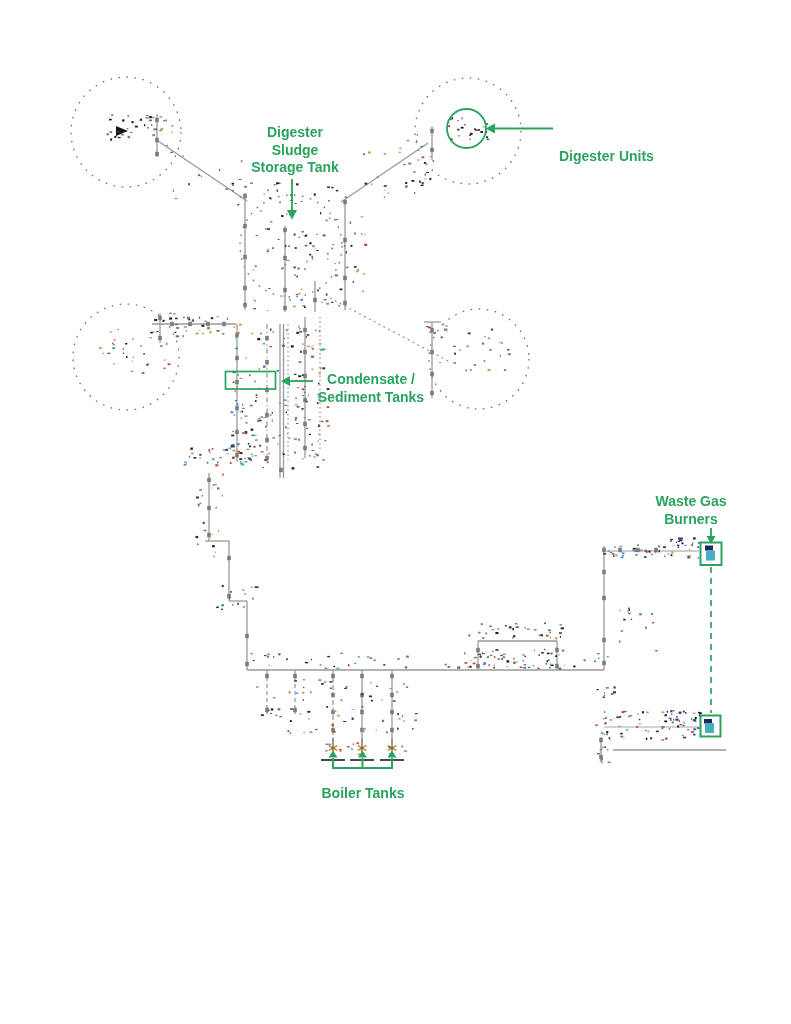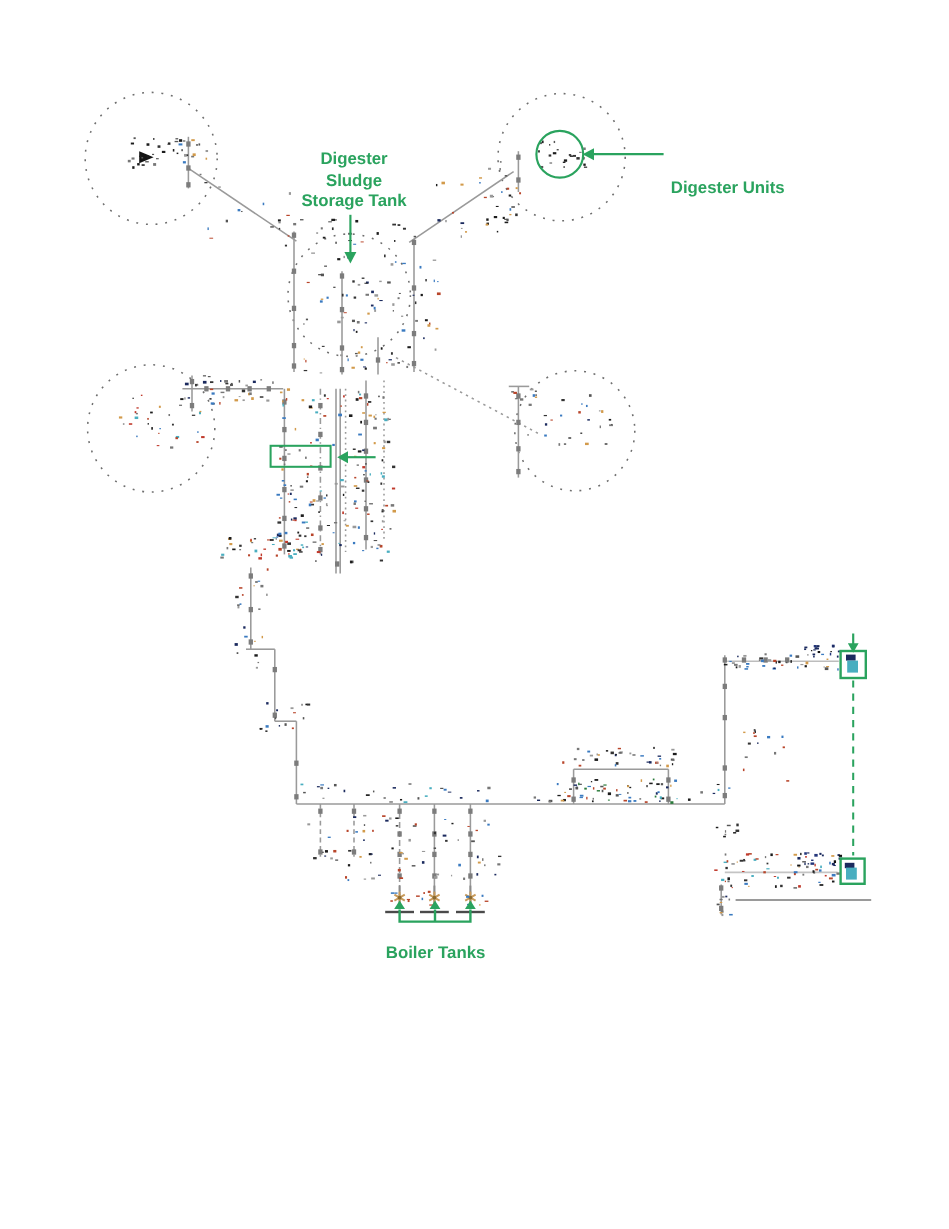--- a/index.html
+++ b/index.html
@@ -1205,16 +1205,20 @@
       <rect x="705" y="723" width="9" height="10" fill="var(--teal)"></rect>
     </g>
   </svg>
 
   <div class="annotation" style="left:215px;top:124px;width:160px;">Digester
 Sludge
 Storage Tank</div>
 
   <div class="annotation left" style="left:559px;top:120px;width:120px;margin-top:28px;">Digester Units</div>
 
-
+  <div class="annotation" style="left:291px;top:371px;width:160px;">Condensate /
+Sediment Tanks</div>
+
+  <div class="annotation" style="left:631px;top:493px;width:120px;">Waste Gas
+Burners</div>
 
   <div class="annotation" style="left:303px;top:785px;width:120px;">Boiler Tanks</div>
 </div>
 
 </body></html>

